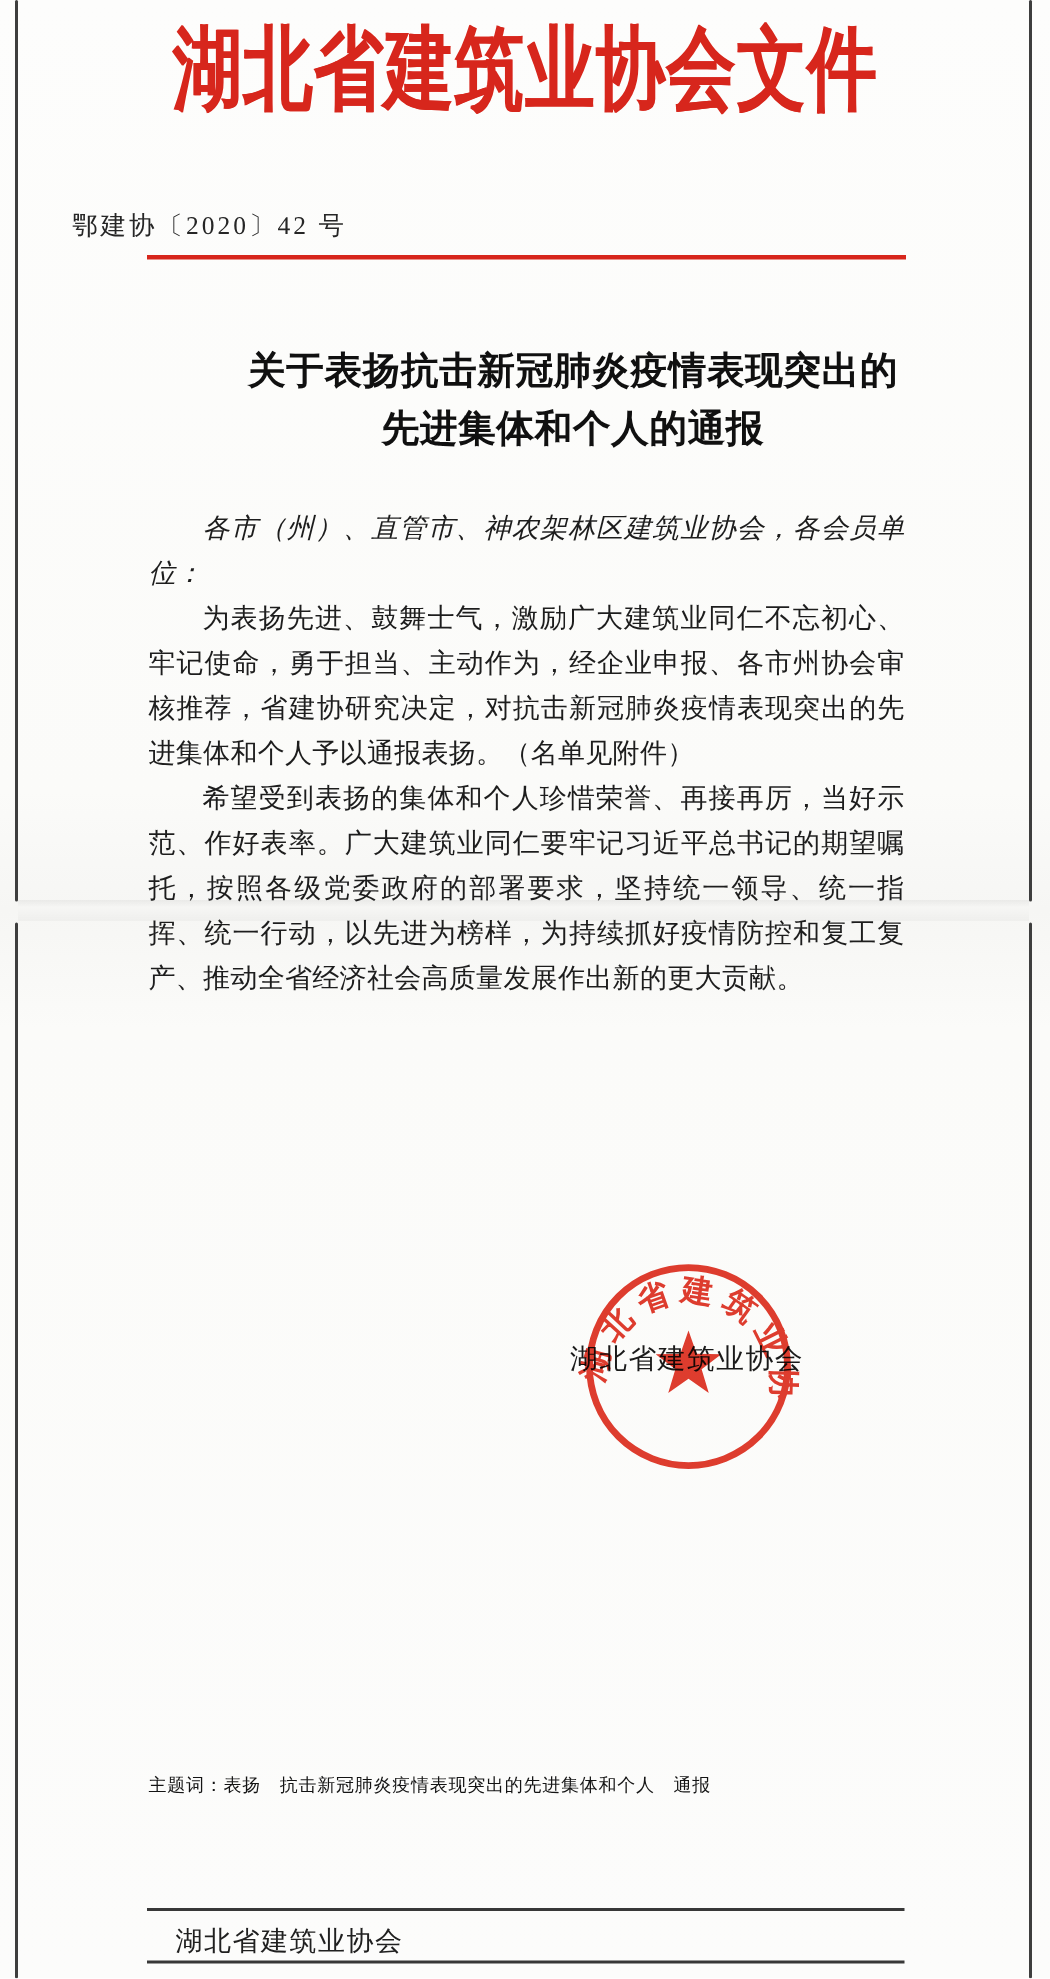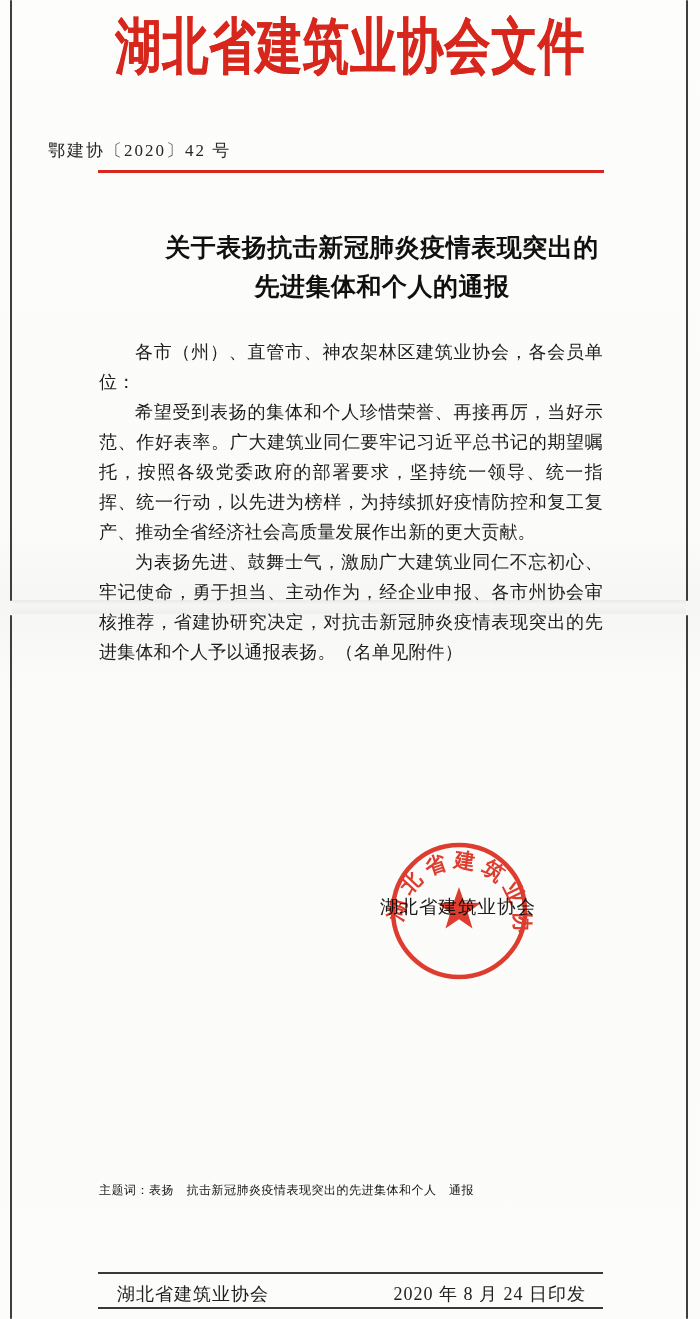--- a/index.html
+++ b/index.html
@@ -36,21 +36,21 @@
   .notice-title{
     position:absolute;top:228px;left:0;width:700px;text-align:center;
     font-size:25px;font-weight:bold;line-height:39px;color:#101010;letter-spacing:0.5px;padding-left:32px;
   }
   .body-block{
     position:absolute;top:337px;left:99px;width:504px;
     font-size:18px;line-height:30px;color:var(--ink);
     text-align:justify;text-justify:inter-ideograph;letter-spacing:0.2px;
   }
   .body-block p{margin:0;text-indent:2em;}
-  .salutation{text-indent:0;}
+  .salutation{text-indent:0;font-style:italic;}
   .attachment{margin-top:28px !important;}
   .signature{
     position:absolute;left:308px;top:894px;width:300px;text-align:center;
     font-size:18.5px;color:#1a1a1a;letter-spacing:1px;
   }
   .signature .org{line-height:26px;}
   .signature .date{line-height:26px;margin-top:5px;}
   .seal{
     position:absolute;left:379px;top:831px;width:160px;height:160px;
     mix-blend-mode:multiply;opacity:0.9;
@@ -92,38 +92,37 @@
 
   <div class="red-rule"></div>
 
   <div class="notice-title">
     <div>关于表扬抗击新冠肺炎疫情表现突出的</div>
     <div>先进集体和个人的通报</div>
   </div>
 
   <div class="body-block">
     <p class="salutation">各市（州）、直管市、神农架林区建筑业协会，各会员单位：</p>
+    <p>为表扬先进、鼓舞士气，激励广大建筑业同仁不忘初心、牢记使命，勇于担当、主动作为，经企业申报、各市州协会审核推荐，省建协研究决定，对抗击新冠肺炎疫情表现突出的先进集体和个人予以通报表扬。（名单见附件）</p>
     <p>希望受到表扬的集体和个人珍惜荣誉、再接再厉，当好示范、作好表率。广大建筑业同仁要牢记习近平总书记的期望嘱托，按照各级党委政府的部署要求，坚持统一领导、统一指挥、统一行动，以先进为榜样，为持续抓好疫情防控和复工复产、推动全省经济社会高质量发展作出新的更大贡献。</p>
-    <p>为表扬先进、鼓舞士气，激励广大建筑业同仁不忘初心、牢记使命，勇于担当、主动作为，经企业申报、各市州协会审核推荐，省建协研究决定，对抗击新冠肺炎疫情表现突出的先进集体和个人予以通报表扬。（名单见附件）</p>
   </div>
 
   <div class="signature">
     <div class="org">湖北省建筑业协会</div>
   </div>
 
   <svg class="seal" viewBox="0 0 160 160" aria-hidden="true">
     <circle class="seal-ring" cx="80" cy="80" r="66"></circle>
     <path id="sealArcPath" d="M 24.4 99.2 A 56 56 0 1 1 135.6 99.2" fill="none"></path>
     <text class="seal-arc-text">
       <textPath href="#sealArcPath" startOffset="8">湖北省建筑业协会</textPath>
     </text>
     <path class="seal-star" d="M80,56 L85.41,71.56 L101.87,71.89 L88.75,81.84 L93.52,97.61 L80,88.2 L66.48,97.61 L71.25,81.84 L58.13,71.89 L74.59,71.56 Z"></path>
   </svg>
 
   <div class="footer-subject">主题词：表扬　抗击新冠肺炎疫情表现突出的先进集体和个人　通报</div>
   <div class="footer-rule first"></div>
   <div class="footer-issuer-row">
     <span class="issuer">湖北省建筑业协会</span>
-    <span class="print-date">2020 年 8 月 24 日印发</span>
   </div>
   <div class="footer-rule second"></div>
 
 </div>
 
 </body></html>

